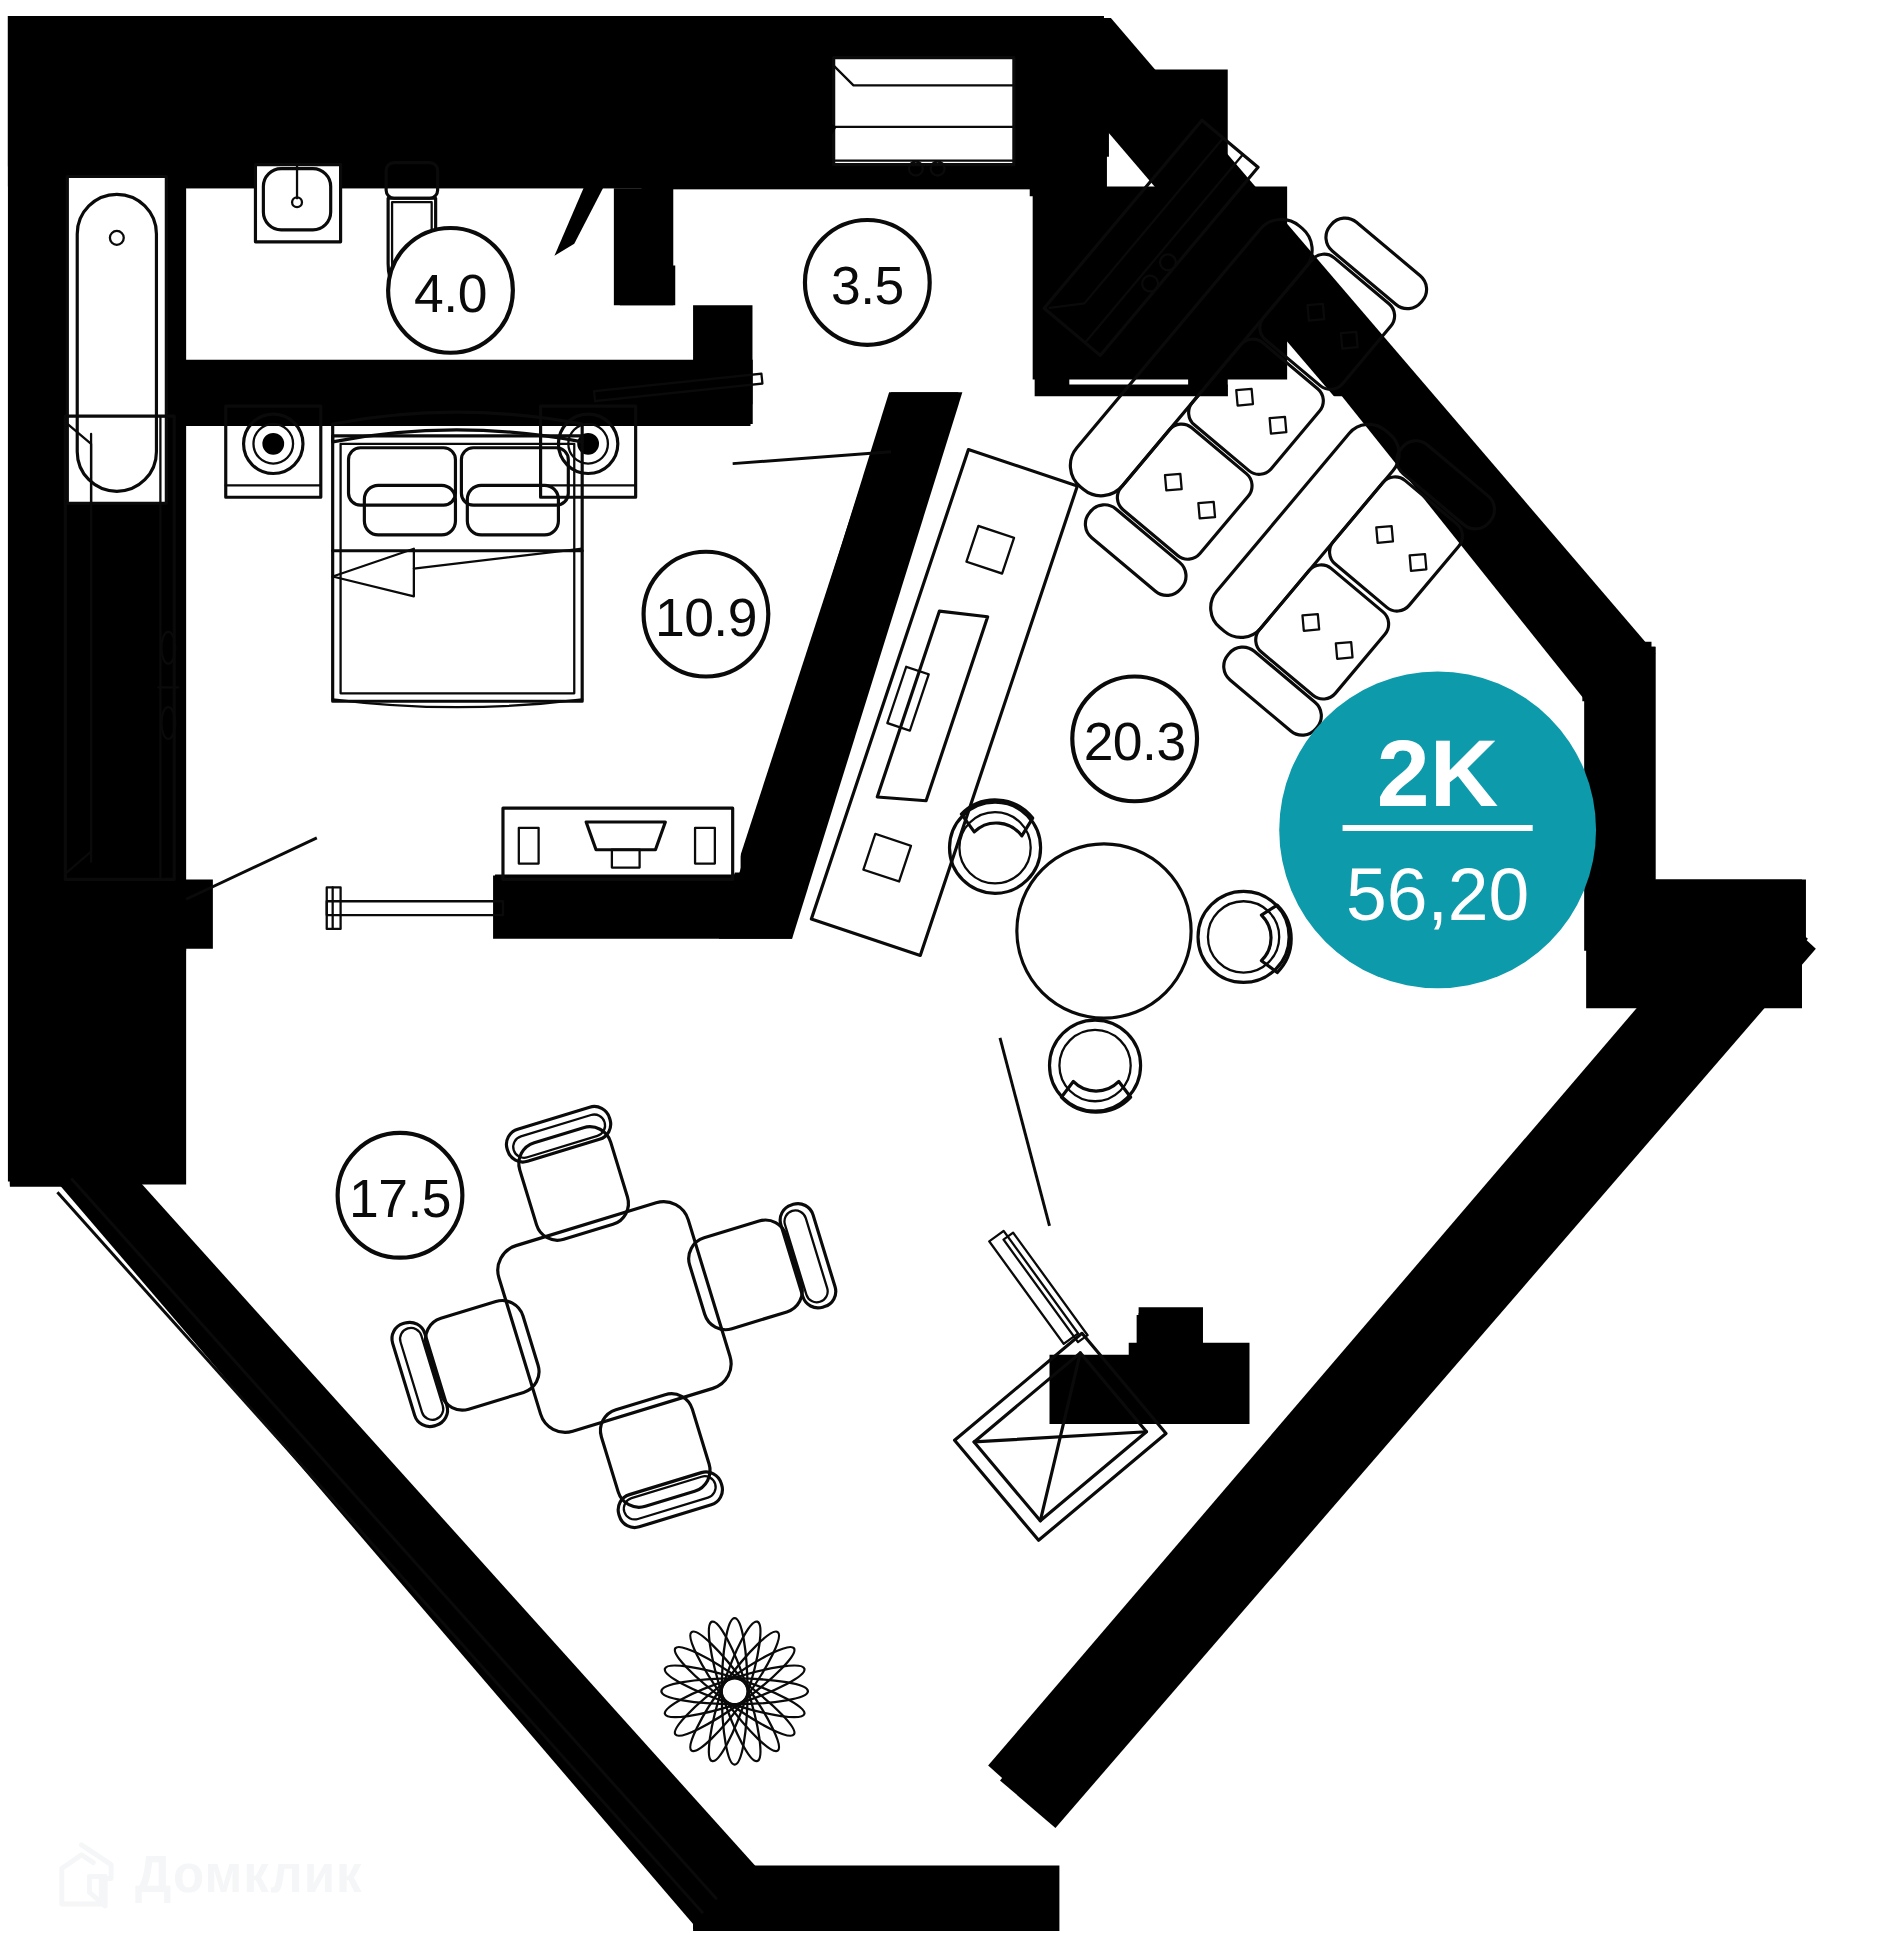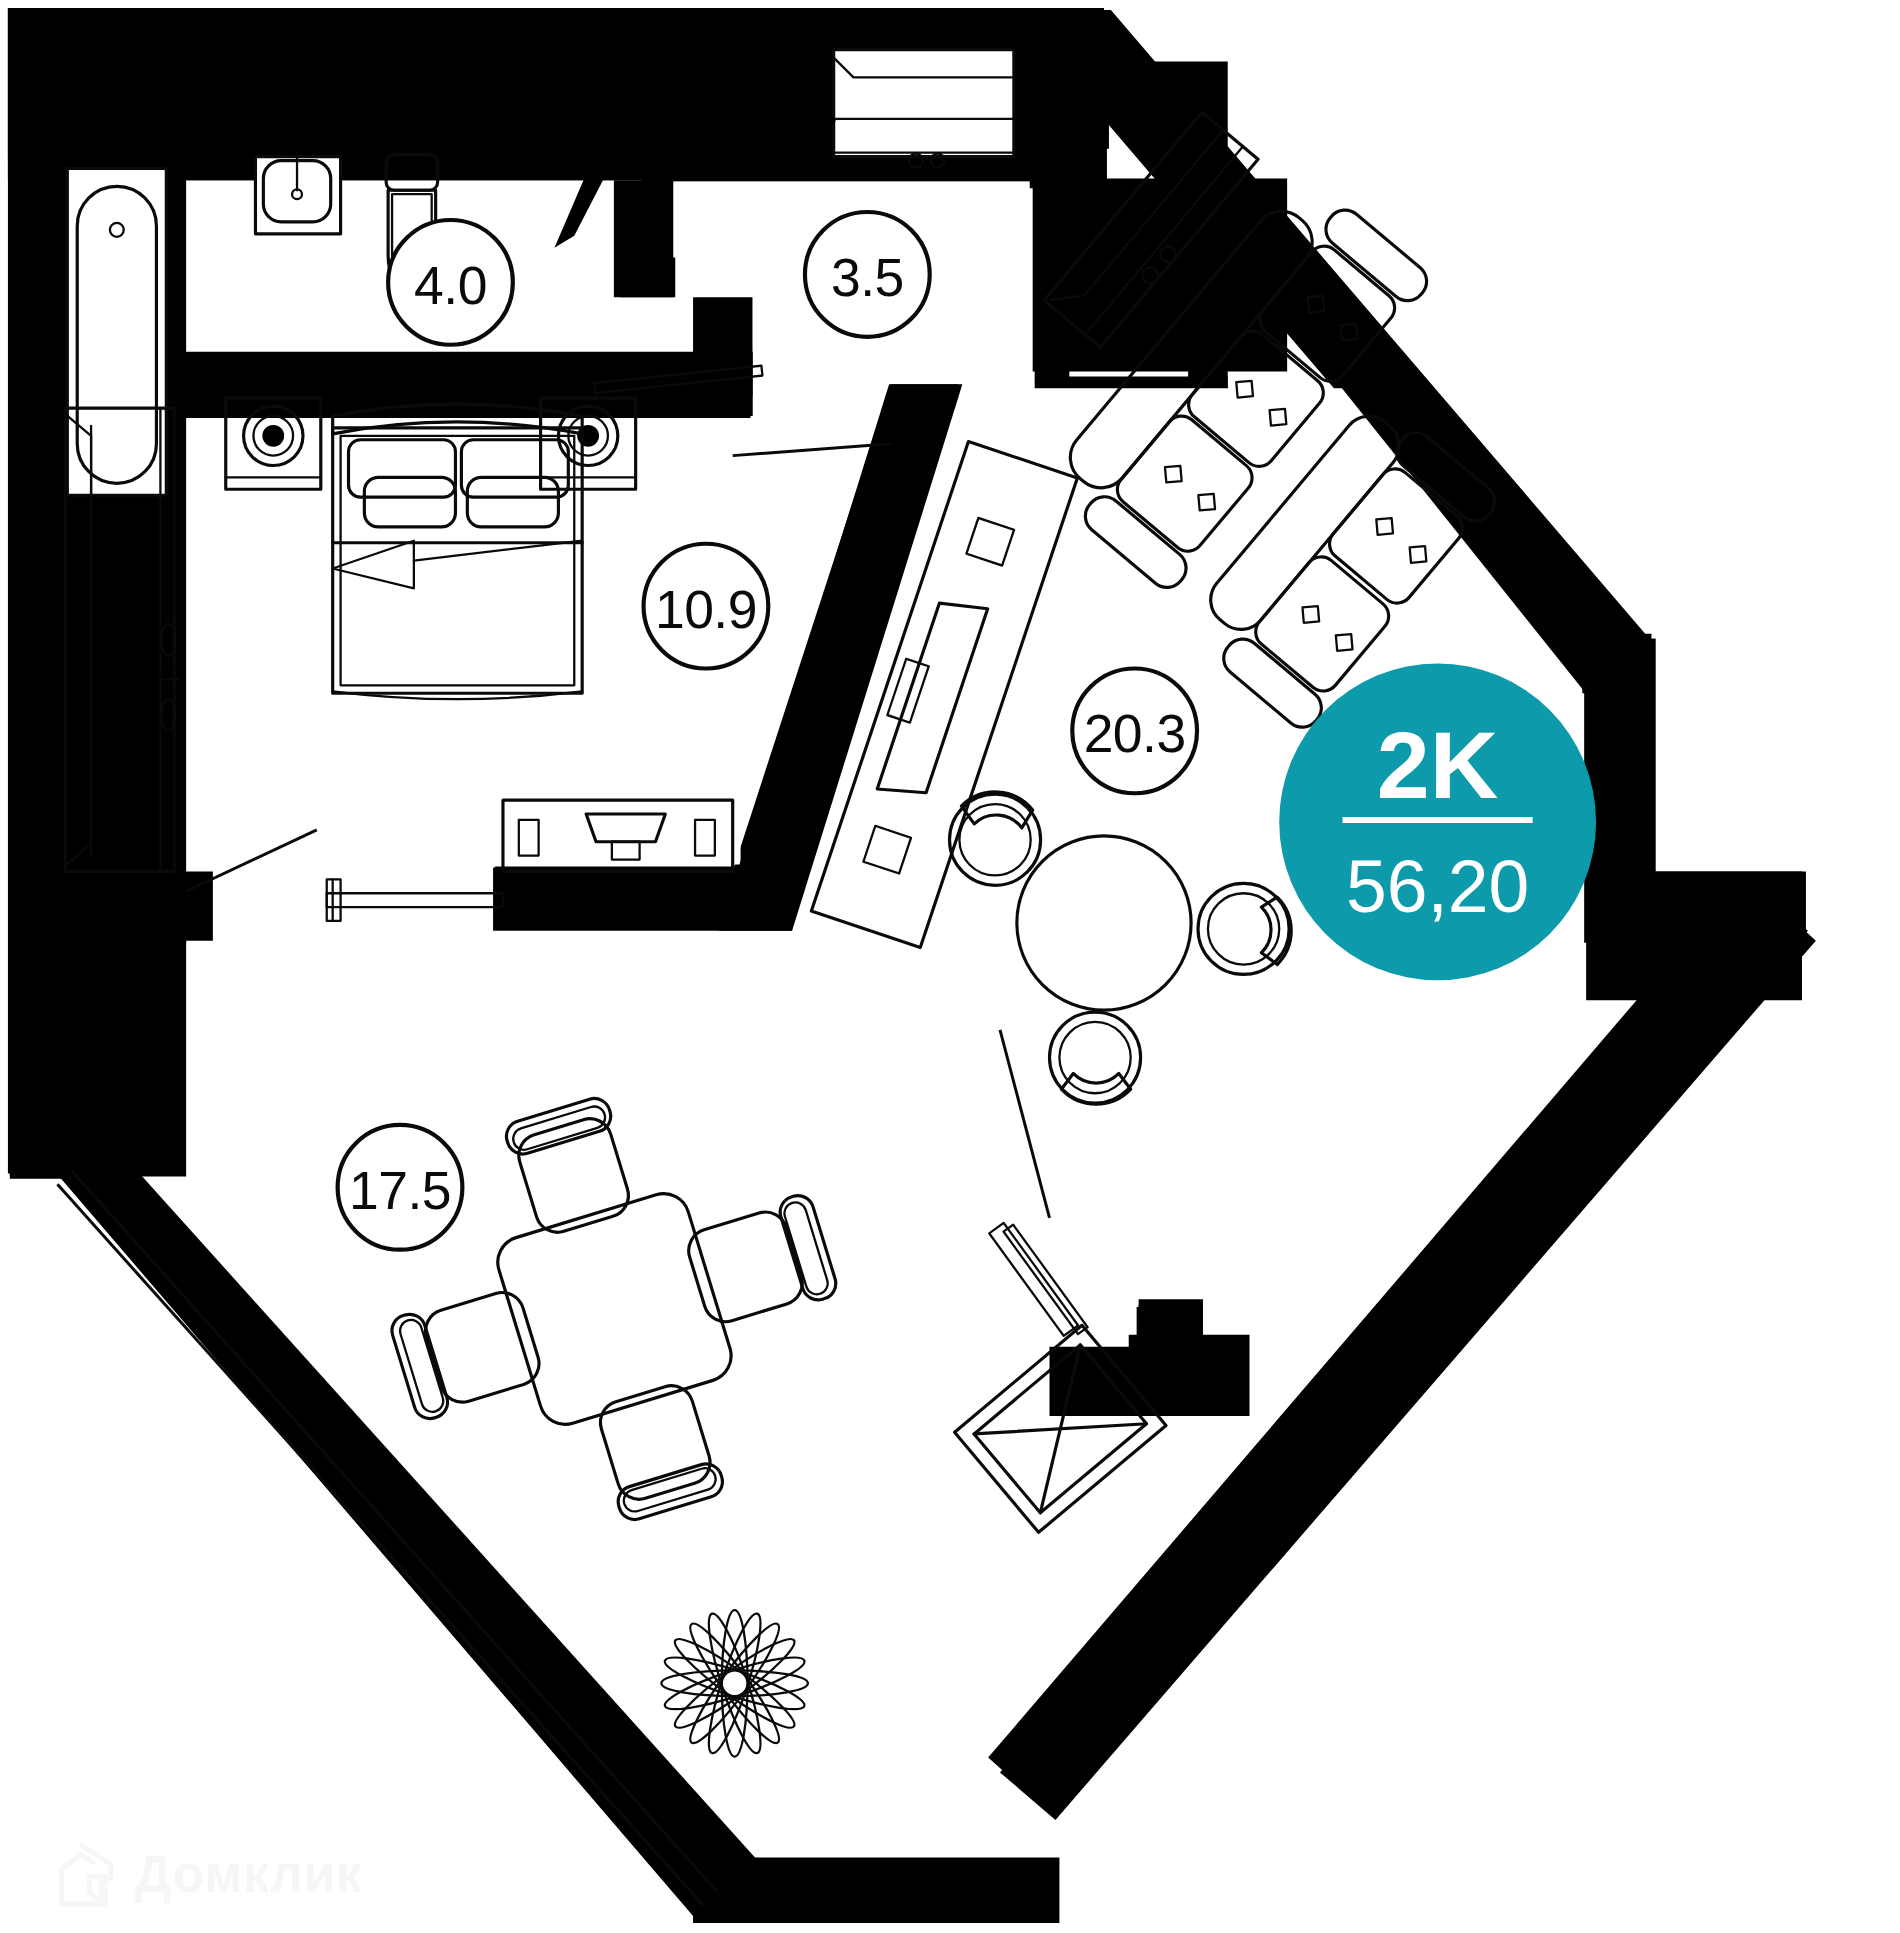--- a/index.html
+++ b/index.html
@@ -11,21 +11,21 @@
   body {
     width: 1901px;
     height: 1934px;
     position: relative;
     overflow: hidden;
     font-family: "Liberation Sans", sans-serif;
     -webkit-font-smoothing: antialiased;
   }
   #plan-root {
     position: absolute;
-    left: 0; top: 0;
+    left: 0; top: 8px;
     width: 1901px;
     height: 1391px;
   }
   svg.plan {
     display: block;
     width: 1901px;
     height: 1934px;
   }
   .wall      { fill: #000000; stroke: none; }
   .furn      { fill: none; stroke: #0a0a0a; stroke-width: 3.2; stroke-linejoin: round; stroke-linecap: round; }

